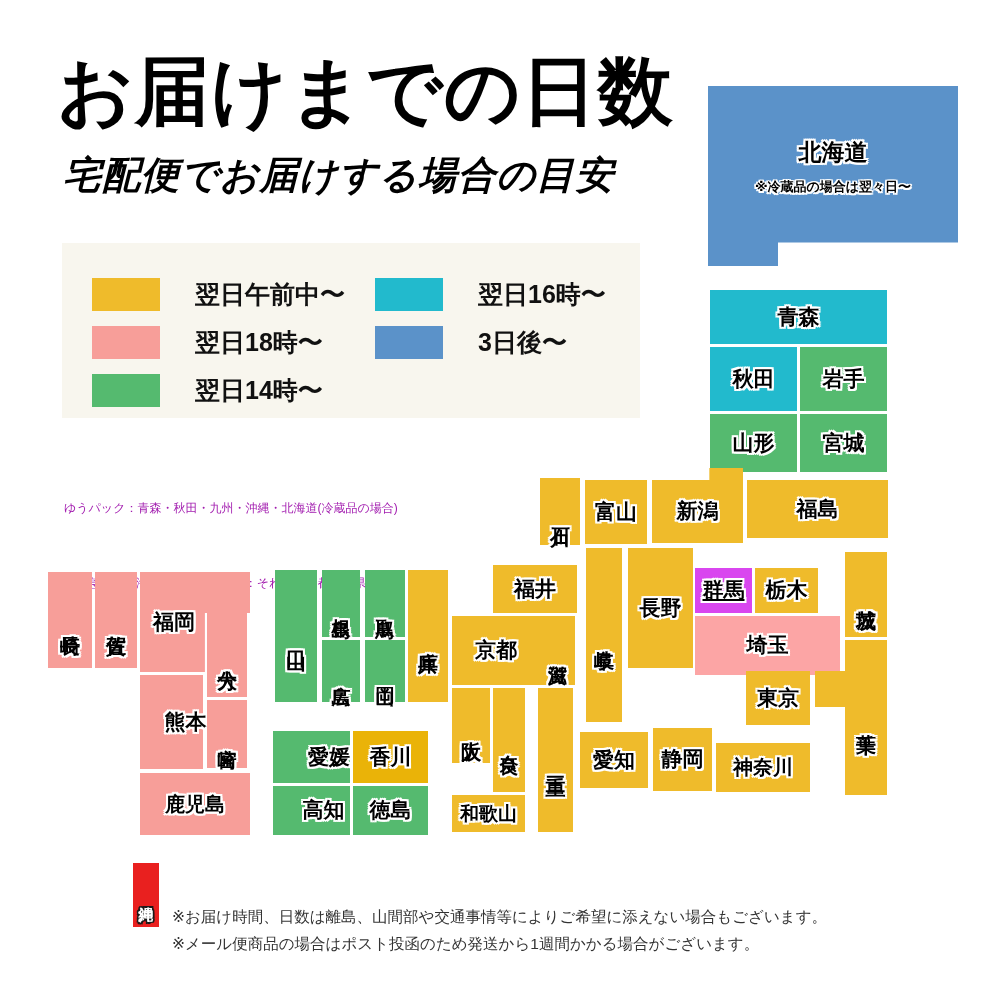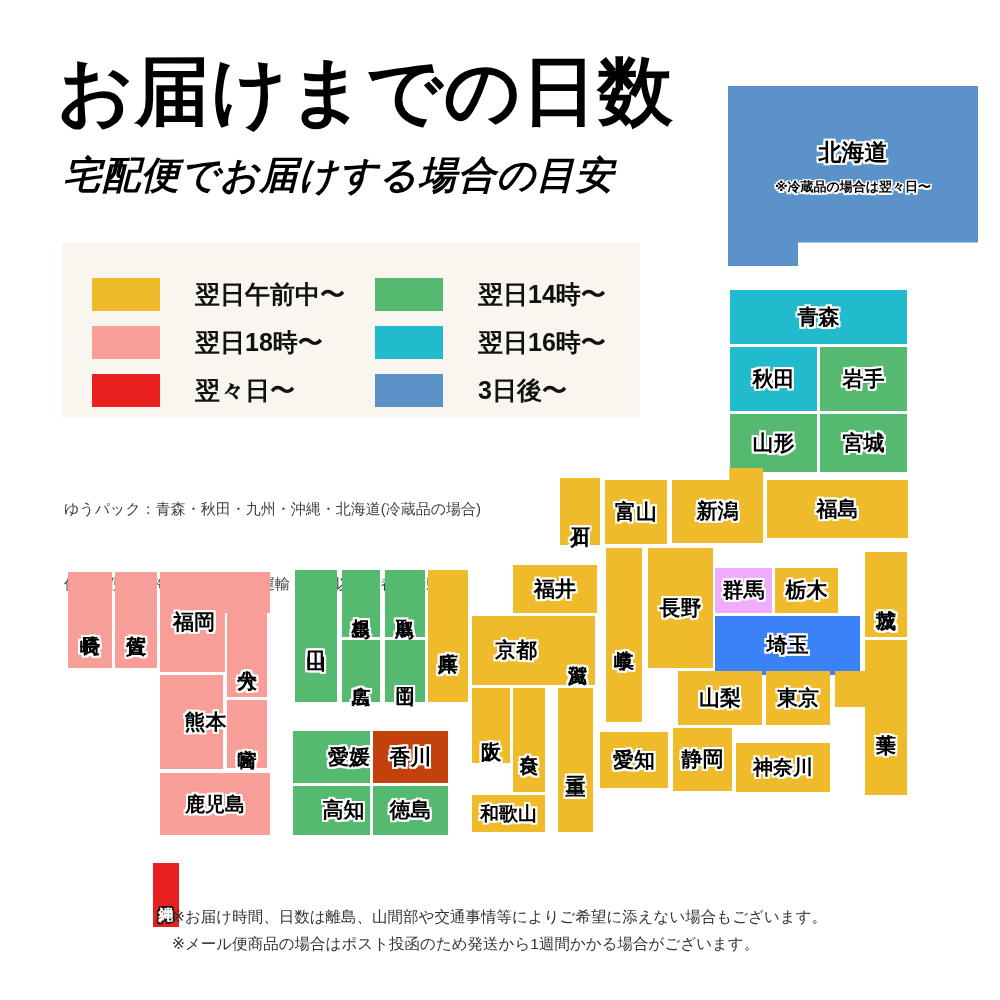--- a/index.html
+++ b/index.html
@@ -25,25 +25,25 @@
   
   .legend-box {
     position: absolute; left: 62px; top: 243px; width: 578px; height: 175px;
     display: grid; grid-template-columns: 283px 245px; grid-template-rows: repeat(3, 48px);
     grid-auto-flow: column; padding: 27px 0 0 30px;
   }
   .legend-item { display: flex; align-items: center; }
   .legend-swatch { width: 68px; height: 33px; flex: 0 0 68px; margin-right: 35px; }
   .legend-label { font-size: 25px; font-weight: 700; color: #111; white-space: nowrap; }
 
-  .carrier-notes { position: absolute; left: 64px; top: 446px; font-size: 15px; color: #404040; line-height: 25px; white-space: pre; }
+  .carrier-notes { position: absolute; left: 64px; top: 446px; font-size: 12px; color: #a21caf; line-height: 25px; white-space: pre; }
 
   
   .map { position: absolute; left: 0; top: 0; width: 1000px; height: 1000px; }
-  .tile { position: absolute; display: flex; align-items: center; justify-content: center; margin-left: 20px; }
+  .tile { position: absolute; display: flex; align-items: center; justify-content: center; }
   .tile-label {
     font-size: 21px; font-weight: 800; color: #000; line-height: 1.05; white-space: nowrap;
     text-shadow: -2px -2px 0 #fff, 2px -2px 0 #fff, -2px 2px 0 #fff, 2px 2px 0 #fff,
                  -2px 0 0 #fff, 2px 0 0 #fff, 0 -2px 0 #fff, 0 2px 0 #fff;
   }
   .tile.v .tile-label { writing-mode: vertical-rl; text-orientation: upright; letter-spacing: 0; }
   .tile-label.white {
     color: #fff;
     text-shadow: -1.5px -1.5px 0 #1a1a1a, 1.5px -1.5px 0 #1a1a1a, -1.5px 1.5px 0 #1a1a1a, 1.5px 1.5px 0 #1a1a1a,
                  -1.5px 0 0 #1a1a1a, 1.5px 0 0 #1a1a1a, 0 -1.5px 0 #1a1a1a, 0 1.5px 0 #1a1a1a;
@@ -71,24 +71,20 @@
   <div class="legend-box" style="background: rgb(248, 246, 238);">
       <div class="legend-item">
         <span class="legend-swatch" style="background: rgb(239, 187, 43);"></span>
         <span class="legend-label">翌日午前中〜</span>
       </div>
       <div class="legend-item">
         <span class="legend-swatch" style="background: rgb(247, 158, 153);"></span>
         <span class="legend-label">翌日18時〜</span>
       </div>
       <div class="legend-item">
-        <span class="legend-swatch" style="background: rgb(233, 32, 31);"></span>
-        <span class="legend-label">翌々日〜</span>
-      </div>
-      <div class="legend-item">
         <span class="legend-swatch" style="background: rgb(85, 186, 111);"></span>
         <span class="legend-label">翌日14時〜</span>
       </div>
       <div class="legend-item">
         <span class="legend-swatch" style="background: rgb(34, 186, 205);"></span>
         <span class="legend-label">翌日16時〜</span>
       </div>
       <div class="legend-item">
         <span class="legend-swatch" style="background: rgb(91, 146, 201);"></span>
         <span class="legend-label">3日後〜</span>
@@ -125,34 +121,31 @@
       </div>
       <div class="tile h" style="left: 585px; top: 480px; width: 62px; height: 64px; background: rgb(239, 187, 43);">
         <span class="tile-label">富山</span>
       </div>
       <div class="tile h shape-niigata" style="left: 652px; top: 468px; width: 91px; height: 75px; background: rgb(239, 187, 43);">
         <span class="tile-label">新潟</span>
       </div>
       <div class="tile h" style="left: 747px; top: 480px; width: 141px; height: 58px; background: rgb(239, 187, 43);">
         <span class="tile-label">福島</span>
       </div>
-      <div class="tile h" style="left: 695px; top: 568px; width: 57px; height: 45px; background: #f0abfc;">
+      <div class="tile h" style="left: 695px; top: 568px; width: 57px; height: 45px; background: #d946ef; text-decoration: underline;">
         <span class="tile-label">群馬</span>
       </div>
       <div class="tile h" style="left: 755px; top: 568px; width: 63px; height: 45px; background: rgb(239, 187, 43);">
         <span class="tile-label">栃木</span>
       </div>
       <div class="tile v" style="left: 845px; top: 552px; width: 42px; height: 85px; background: rgb(239, 187, 43);">
         <span class="tile-label" style="font-size: 20px;">茨城</span>
       </div>
-      <div class="tile h" style="left: 695px; top: 616px; width: 145px; height: 59px; background: #3b82f6; align-items: center;">
+      <div class="tile h" style="left: 695px; top: 616px; width: 145px; height: 59px; background: #fca5a5; align-items: center;">
         <span class="tile-label">埼玉</span>
-      </div>
-      <div class="tile h" style="left: 658px; top: 671px; width: 84px; height: 54px; background: rgb(239, 187, 43);">
-        <span class="tile-label">山梨</span>
       </div>
       <div class="tile h" style="left: 746px; top: 671px; width: 64px; height: 54px; background: rgb(239, 187, 43);">
         <span class="tile-label">東京</span>
       </div>
       <div class="tile h" style="left: 815px; top: 671px; width: 30px; height: 36px; background: rgb(239, 187, 43);"></div>
       <div class="tile v" style="left: 845px; top: 640px; width: 42px; height: 155px; background: rgb(239, 187, 43);">
         <span class="tile-label" style="font-size: 20px;">千葉</span>
       </div>
       <div class="tile h" style="left: 716px; top: 743px; width: 94px; height: 49px; background: rgb(239, 187, 43);">
         <span class="tile-label" style="font-size: 20px;">神奈川</span>
@@ -204,21 +197,21 @@
       </div>
       <div class="tile v" style="left: 365px; top: 640px; width: 40px; height: 62px; background: rgb(85, 186, 111);">
         <span class="tile-label" style="font-size: 19px;">岡山</span>
       </div>
       <div class="tile v" style="left: 275px; top: 570px; width: 42px; height: 132px; background: rgb(85, 186, 111);">
         <span class="tile-label" style="font-size: 20px;">山口</span>
       </div>
       <div class="tile h" style="left: 273px; top: 731px; width: 77px; height: 52px; background: rgb(85, 186, 111); justify-content: flex-end;">
         <span class="tile-label">愛媛</span>
       </div>
-      <div class="tile h" style="left: 353px; top: 731px; width: 75px; height: 52px; background: #c2410c;">
+      <div class="tile h" style="left: 353px; top: 731px; width: 75px; height: 52px; background: #eab308;">
         <span class="tile-label">香川</span>
       </div>
       <div class="tile h" style="left: 273px; top: 786px; width: 77px; height: 49px; background: rgb(85, 186, 111); padding-left: 24px;">
         <span class="tile-label">高知</span>
       </div>
       <div class="tile h" style="left: 353px; top: 786px; width: 75px; height: 49px; background: rgb(85, 186, 111);">
         <span class="tile-label">徳島</span>
       </div>
       <div class="tile v" style="left: 48px; top: 572px; width: 44px; height: 96px; background: rgb(247, 158, 153);">
         <span class="tile-label" style="font-size: 20px;">長崎</span>

